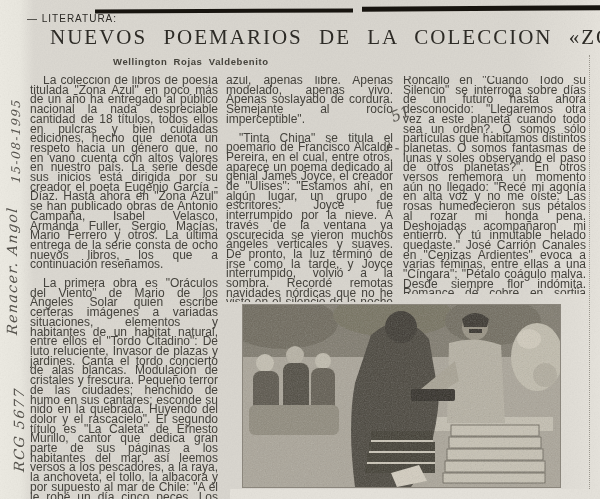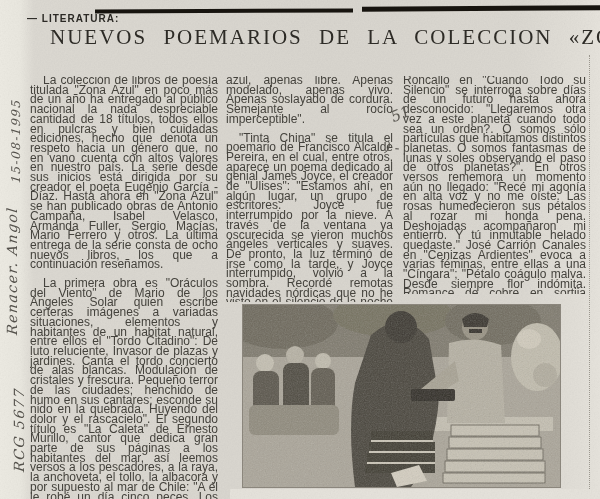--- a/index.html
+++ b/index.html
@@ -5,21 +5,21 @@
   html,body{margin:0;padding:0;}
   .page{
     position:relative;width:600px;height:499px;overflow:hidden;
     background:linear-gradient(90deg,#edebe3 0px,#eae8e0 20px,#dcd9d2 34px,#d9d6cf 55%,#dbd8d1 86%,#e3e0d9 97%,#e7e4dd 100%);
     font-family:"Liberation Sans",sans-serif;color:#413f39;
   }
   .rule{position:absolute;background:#17140f;}
   .rule-a{left:95px;top:9px;width:258px;height:4px;transform:rotate(-0.25deg);}
   .rule-b{left:362px;top:6px;width:238px;height:5px;transform:rotate(-0.35deg);}
   .section-label{
-    position:absolute;left:27px;top:13px;font-size:10px;font-weight:bold;
+    position:absolute;left:27px;top:13px;font-size:10px;font-weight:normal;
     letter-spacing:1px;color:#2b2925;
   }
   .headline{
     position:absolute;left:50px;top:25px;width:540px;text-align:center;
     font-family:"Liberation Serif",serif;font-size:21px;color:#2d2b26;
     letter-spacing:2px;word-spacing:9px;white-space:nowrap;
   }
   .byline{
     position:absolute;left:113px;top:56px;font-size:9.5px;font-weight:bold;
     letter-spacing:0.6px;word-spacing:3px;color:#45433c;
@@ -70,20 +70,21 @@
 
 <div class="page">
 
   <div class="rule rule-a"></div>
   <div class="rule rule-b"></div>
 
   <div class="section-label">— LITERATURA:</div>
 
   <h1 class="headline" style="margin:0;font-weight:normal;">NUEVOS POEMARIOS DE LA COLECCION «ZONA AZUL»</h1>
 
+  <div class="byline">Wellington Rojas Valdebenito</div>
 
   <div class="col col-1">
     <p>La colección de libros de poesía titulada "Zona Azul" en poco más de un año ha entregado al público nacional la nada despreciable cantidad de 18 títulos, todos ellos en pulcras y bien cuidadas ediciones, hecho que denota un respeto hacia un género que, no en vano cuenta con altos valores en nuestro país. La serie desde sus inicios está dirigida por su creador el poeta Eugenio García - Díaz. Hasta ahora en "Zona Azul" se han publicado obras de Antonio Campaña, Isabel Velasco, Armanda Fuller, Sergio Macías, Mario Ferrero y otros. La última entrega de la serie consta de ocho nuevos libros, los que a continuación reseñamos.</p>
     <p>La primera obra es "Oráculos del Viento" de Mario de los Angeles Solar quien escribe certeras imágenes a variadas situaciones, elementos y habitantes de un habitat natural, entre ellos el "Tordo Citadino": De luto reluciente, Invasor de plazas y jardines. Canta el tordo concierto de alas blancas. Modulación de cristales y frescura. Pequeño terror de las ciudades; henchido de humo en sus cantares; esconde su nido en la quebrada. Huyendo del dolor y el rascacielo". El segundo título es "La Caleta" de Ernesto Murillo, cantor que dedica gran parte de sus páginas a los habitantes del mar, así leemos versos a los pescadores, a la raya, la anchoveta, el tollo, la albacora y por supuesto al mar de Chile: "A él le robé un día cinco peces. Los encontré en mis sonetos. Y ahora mientras él prosigue su tarea aquí cantan. Aquí cantan los peces en mi mar profundo". "Fugas Interiores" de Dina Ampuero contiene imágenes de lo cotidiano, como también estrofas inspiradas en la figura de Gabriela Mistral, o en una carta, un espejo, una rosa. De sus páginas veamos su "Miniautorretrato": "Soy un eco en</p>
   </div>
 
   <div class="col col-2">
     <p class="cont">azul, apenas libre. Apenas modelado, apenas vivo. Apenas soslayado de cordura. Semejante al rocío imperceptible".</p>
     <p>"Tinta China" se titula el poemario de Francisco Alcalde Pereira, en el cual, entre otros, aparece un poema dedicado al genial James Joyce, el creador de "Ulises": "Estamos ahí, en algún lugar, un grupo de escritores. Joyce fue interrumpido por la nieve. A través de la ventana ya oscurecida se vieron muchos ángeles verticales y suaves. De pronto, la luz terminó de irse como la tarde, y Joyce interrumpido, volvió a la sombra. Recordé remotas navidades nórdicas que no he visto en el silencio de la noche ya en escena. Leíamos a Joyce. Su Ulises de maraña. La misma tierra se estremeció en la página. Cuando salí a la calle, por algún motivo comprendí que la vida no obstante es exacta". Por otra parte Alda Briceño</p>
   </div>

